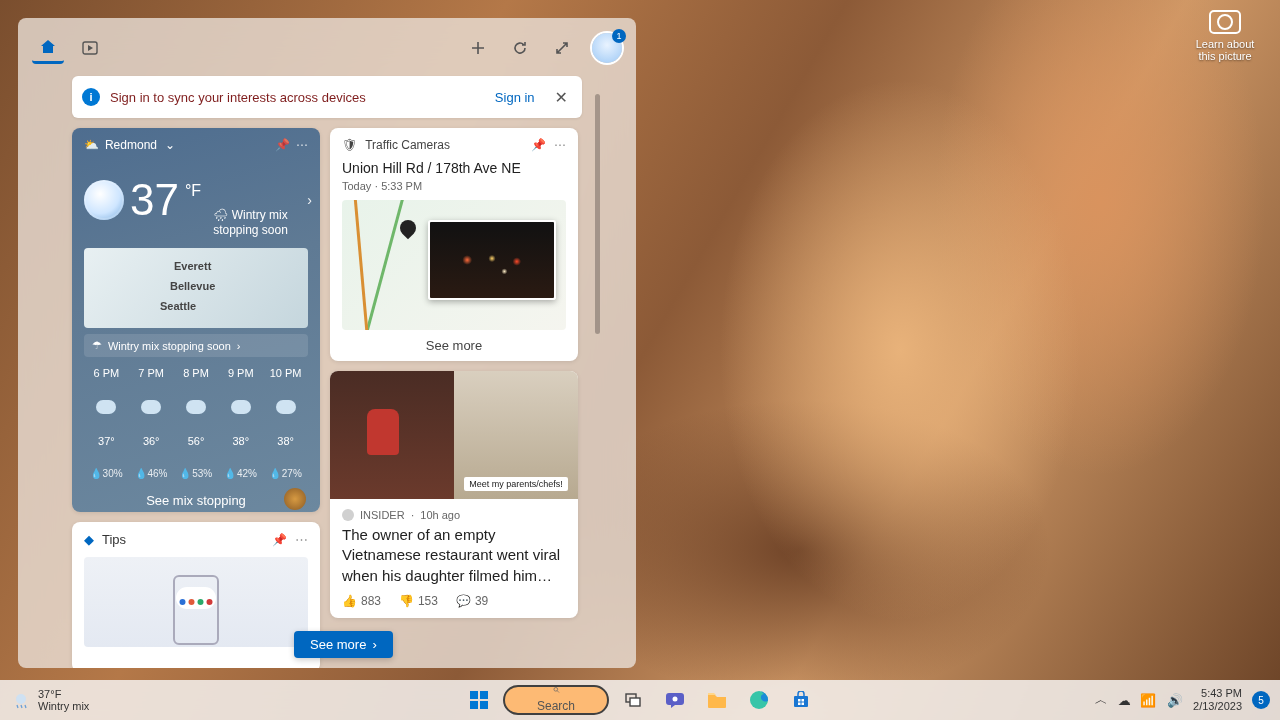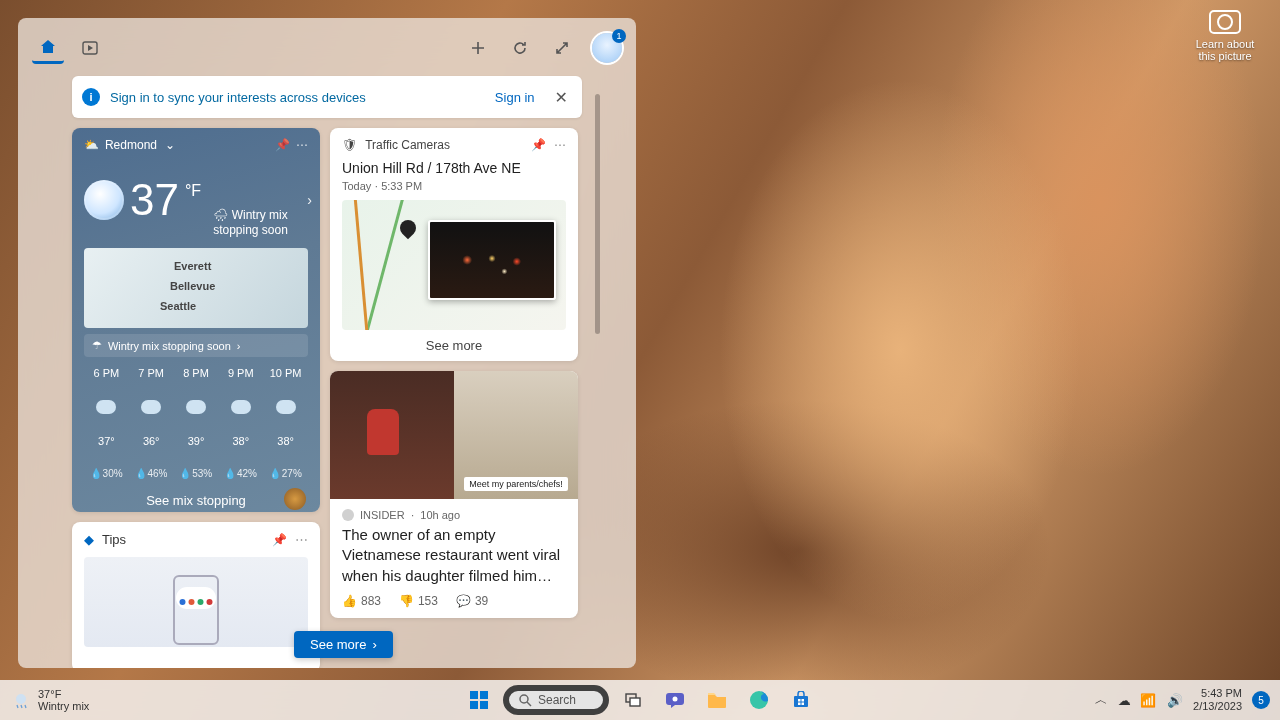--- a/index.html
+++ b/index.html
@@ -36,21 +36,21 @@
 .wp-header .spacer { flex: 1; }
 .wp-icon { width:16px;height:16px; }
 .wp-avatar { width:30px;height:30px;border-radius:50%;background:radial-gradient(circle at 50% 40%,#e9f3ff,#9cc8f5);position:relative;margin-left:4px;box-shadow:0 0 0 2px #fff; }
 .wp-avatar .badge { position:absolute; top:-4px; right:-4px; width:14px;height:14px;border-radius:50%;background:#0067c0;color:#fff;font-size:9px;display:flex;align-items:center;justify-content:center; }
 
 .signin-bar {
   margin: 6px 46px 10px 46px; background:#fff; border-radius:6px; height:42px;
   display:flex; align-items:center; padding:0 10px; gap:10px; box-shadow:0 1px 3px rgba(0,0,0,.08);
 }
 .info-icon { width:18px;height:18px;border-radius:50%;background:#0078d4;color:#fff;font-size:11px;display:flex;align-items:center;justify-content:center;font-weight:bold; }
-.signin-text { flex:1; font-size:13px; color:#0369a1; }
+.signin-text { flex:1; font-size:13px; color:#7f1d1d; }
 .signin-link { color:#0067c0; font-size:13px; cursor:pointer; margin-right:6px; }
 .close-x { cursor:pointer; font-size:16px; color:#555; padding:4px; }
 
 .cards { display:flex; gap:10px; padding: 0 46px; height: 560px; }
 .col { display:flex; flex-direction:column; gap:10px; }
 .col-left { width:248px; }
 .col-right { width:248px; }
 .card { background:#fff; border-radius:8px; box-shadow:0 1px 4px rgba(0,0,0,.1); overflow:hidden; }
 
 .weather-card { background: linear-gradient(165deg,#4e6d8f,#5f7a94 40%,#6c889f); color:#fff; height: 384px; padding:10px 12px; }
@@ -121,21 +121,21 @@
 
 .taskbar {
   position:absolute;left:0;right:0;bottom:0;height:40px;
   background:rgba(243,238,234,.88);backdrop-filter:blur(12px);
   display:flex;align-items:center;
 }
 .tb-left { display:flex;align-items:center;gap:8px;padding-left:12px;font-size:11px;color:#333;cursor:pointer; }
 .tb-left .wi { width:18px;height:18px; }
 .tb-center { position:absolute;left:50%;transform:translateX(-50%);display:flex;align-items:center;gap:6px; }
 .tb-btn { width:36px;height:32px;display:flex;align-items:center;justify-content:center;border-radius:4px;cursor:pointer; }
-.tb-search { width:106px;height:30px;border-radius:15px;background:#e5e5e5;display:flex;align-items:center;gap:6px;padding:0 10px;font-size:12px;color:#555;cursor:pointer;border:6px solid #404040; }
+.tb-search { width:106px;height:30px;border-radius:15px;background:#fdba74;display:flex;align-items:center;gap:6px;padding:0 10px;font-size:12px;color:#555;cursor:pointer;border:2px solid #404040;flex-direction:column; }
 .tb-right { margin-left:auto;display:flex;align-items:center;gap:10px;padding-right:10px;font-size:11px;color:#333; }
 .tb-right .clock { text-align:right;line-height:1.15; }
 .tb-notif { width:18px;height:18px;border-radius:50%;background:#0067c0;color:#fff;font-size:10px;display:flex;align-items:center;justify-content:center;cursor:pointer; }
 .tb-ic { cursor:pointer; font-size:13px; }
 
 .scrollbar { position:absolute; right:36px; top:76px; width:5px; height:240px; background:rgba(0,0,0,.25); border-radius:3px; }
 
 svg { display:block; }
 </style>
 </head>
@@ -231,21 +231,21 @@
             </div>
           <div class="wc-hour">
               <span>7 PM</span>
               <span class="hi"></span>
               <span>36°</span>
               <span class="wc-precip">💧<span>46%</span></span>
             </div>
           <div class="wc-hour">
               <span>8 PM</span>
               <span class="hi"></span>
-              <span>39°</span>
+              <span>56°</span>
               <span class="wc-precip">💧<span>53%</span></span>
             </div>
           <div class="wc-hour">
               <span>9 PM</span>
               <span class="hi"></span>
               <span>38°</span>
               <span class="wc-precip">💧<span>42%</span></span>
             </div>
           <div class="wc-hour">
               <span>10 PM</span>

